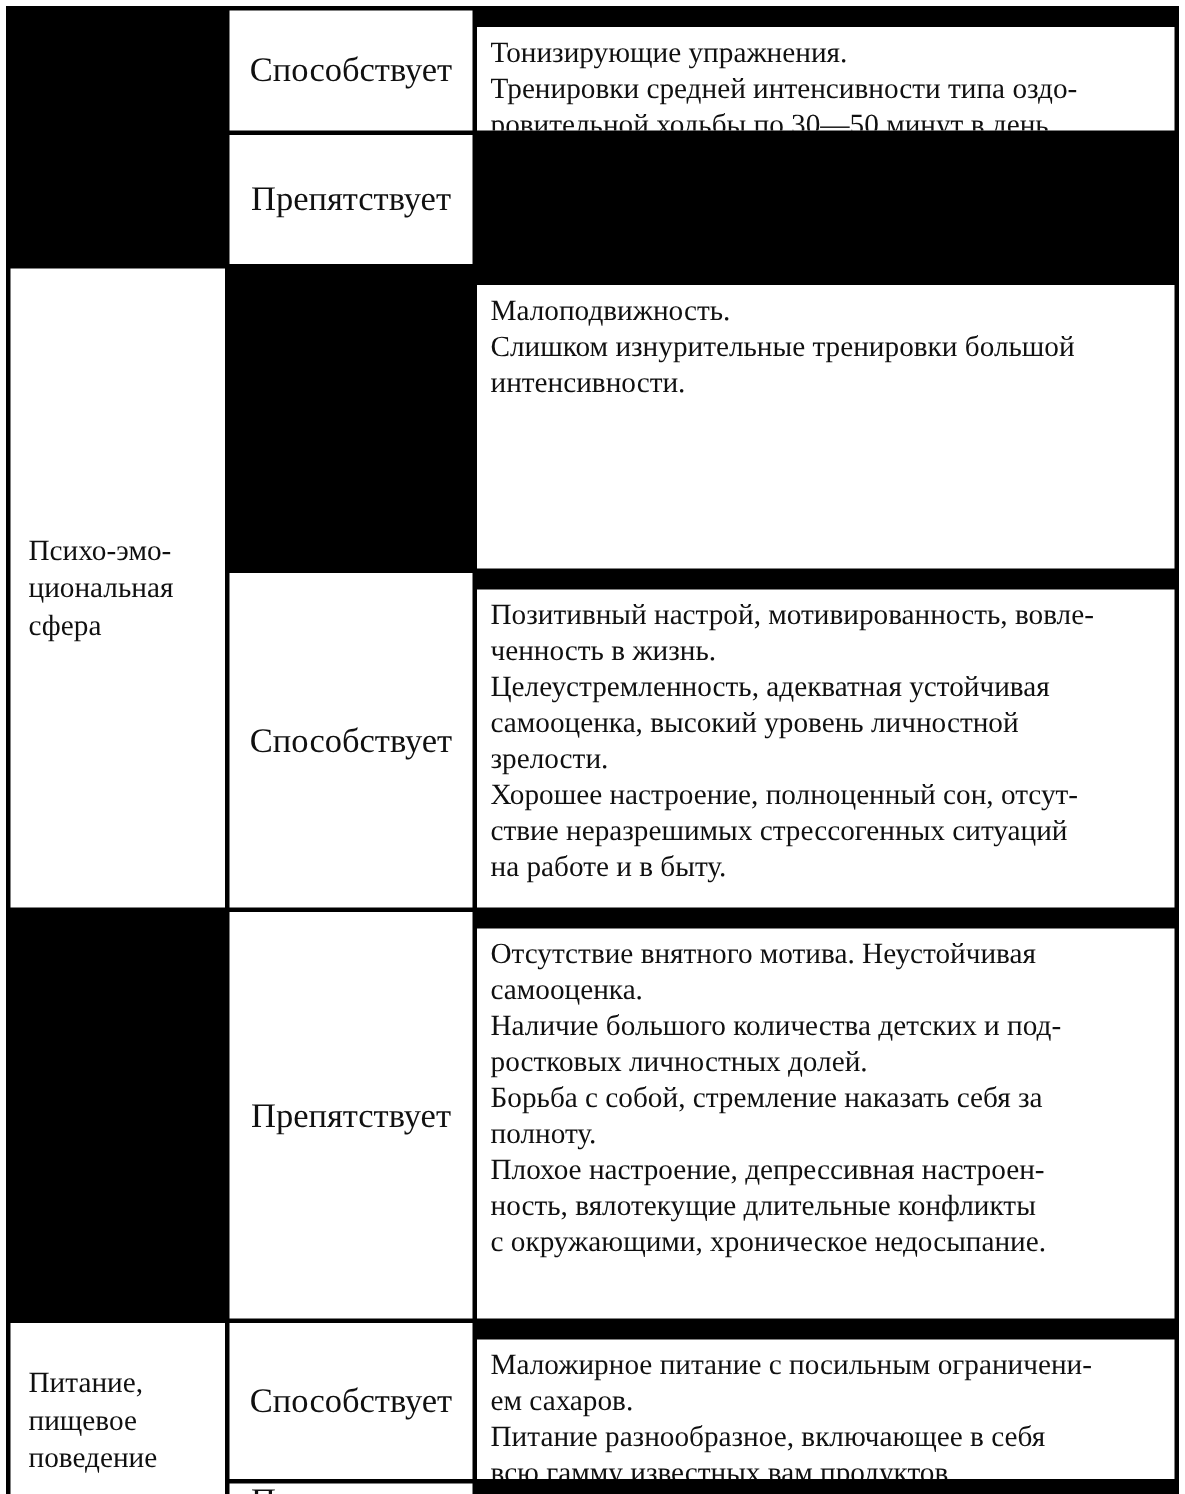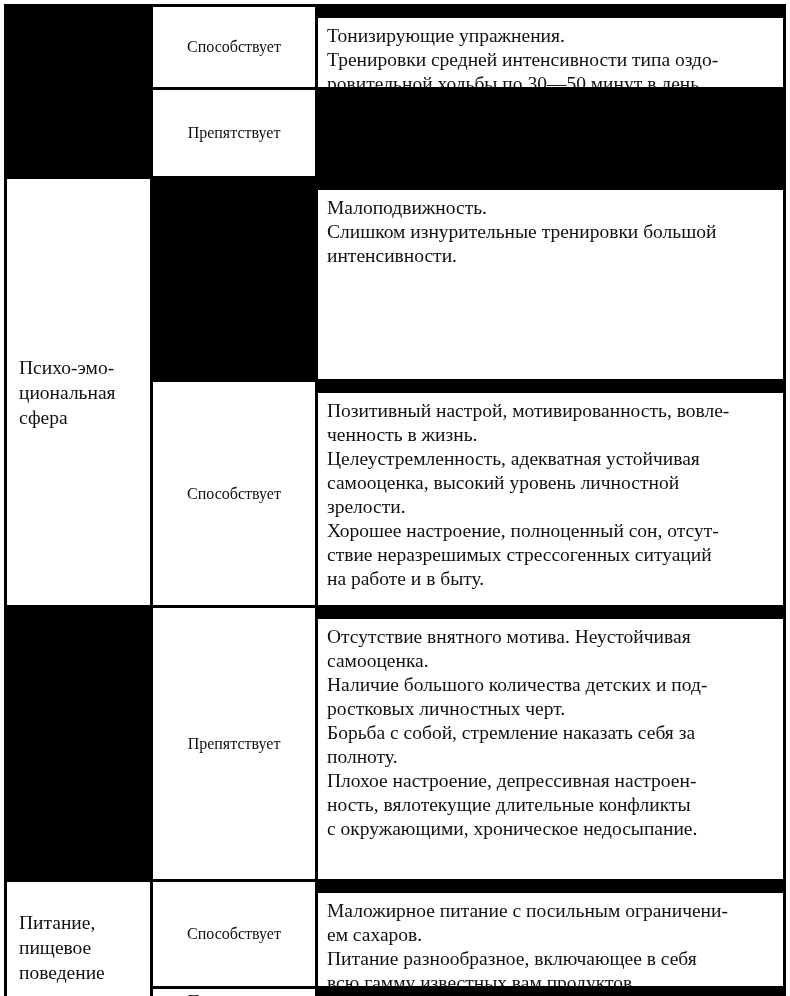--- a/index.html
+++ b/index.html
@@ -44,21 +44,21 @@
     font-size: 19.5px;
     line-height: 25px;
     white-space: pre-line;
   }
   .dir {
     grid-column: 2;
     display: flex;
     align-items: center;
     justify-content: center;
     text-align: right;
-    font-size: 16px;
+    font-size: 23px;
     line-height: 24px;
   }
   .det {
     grid-column: 3;
     padding: 6px 8px 0 9px;
     font-size: 19.5px;
     line-height: 24px;
     white-space: pre-line;
     margin-top: 11px;
   }
@@ -87,21 +87,21 @@
 Целеустремленность, адекватная устойчивая
 самооценка, высокий уровень личностной
 зрелости.
 Хорошее настроение, полноценный сон, отсут-
 ствие неразрешимых стрессогенных ситуаций
 на работе и в быту.</div>
     <div class="cell dir">Препятствует</div>
     <div class="cell det">Отсутствие внятного мотива. Неустойчивая
 самооценка.
 Наличие большого количества детских и под-
-ростковых личностных черт.
+ростковых личностных долей.
 Борьба с собой, стремление наказать себя за
 полноту.
 Плохое настроение, депрессивная настроен-
 ность, вялотекущие длительные конфликты
 с окружающими, хроническое недосыпание.</div>
 
     <div class="cell cat">Питание,
 пищевое
 поведение</div>
     <div class="cell dir">Способствует</div>

